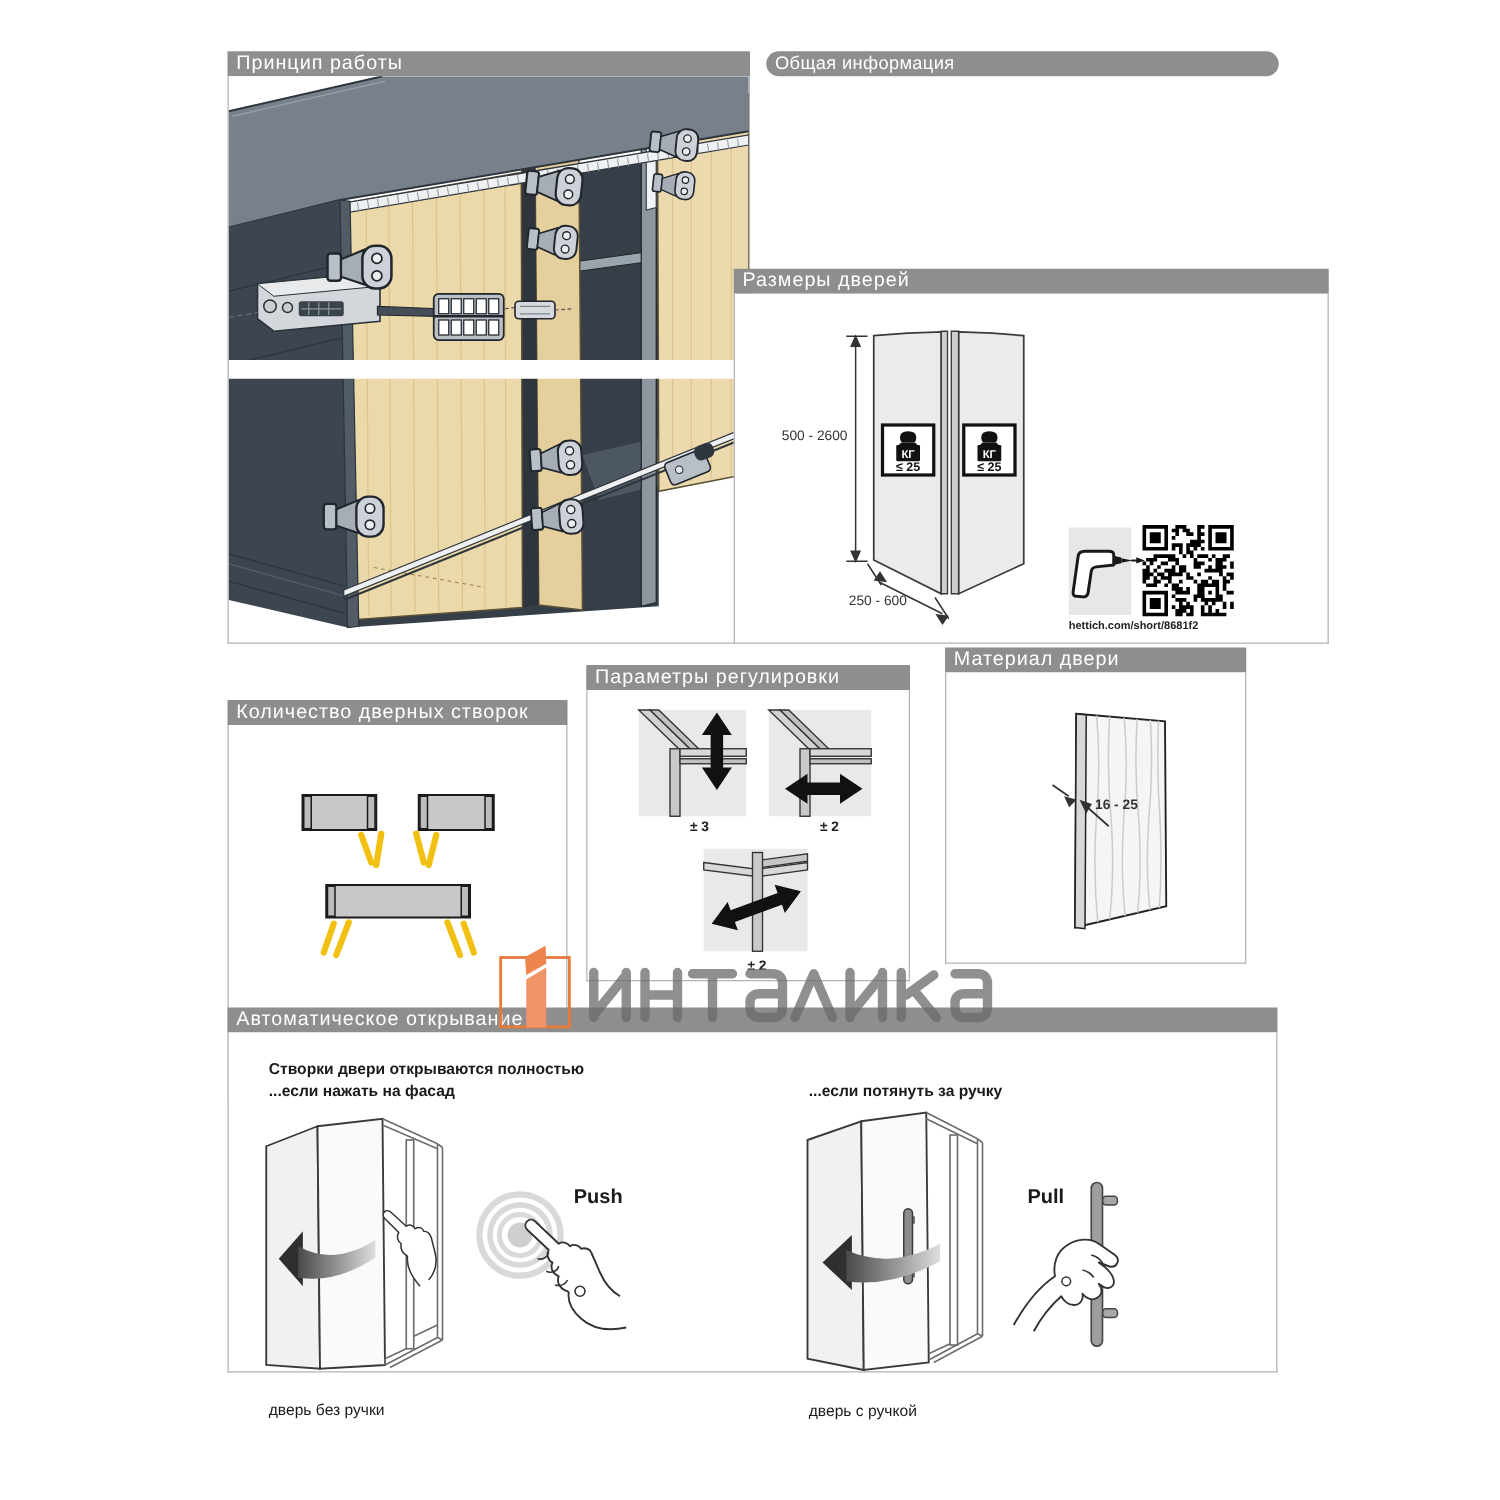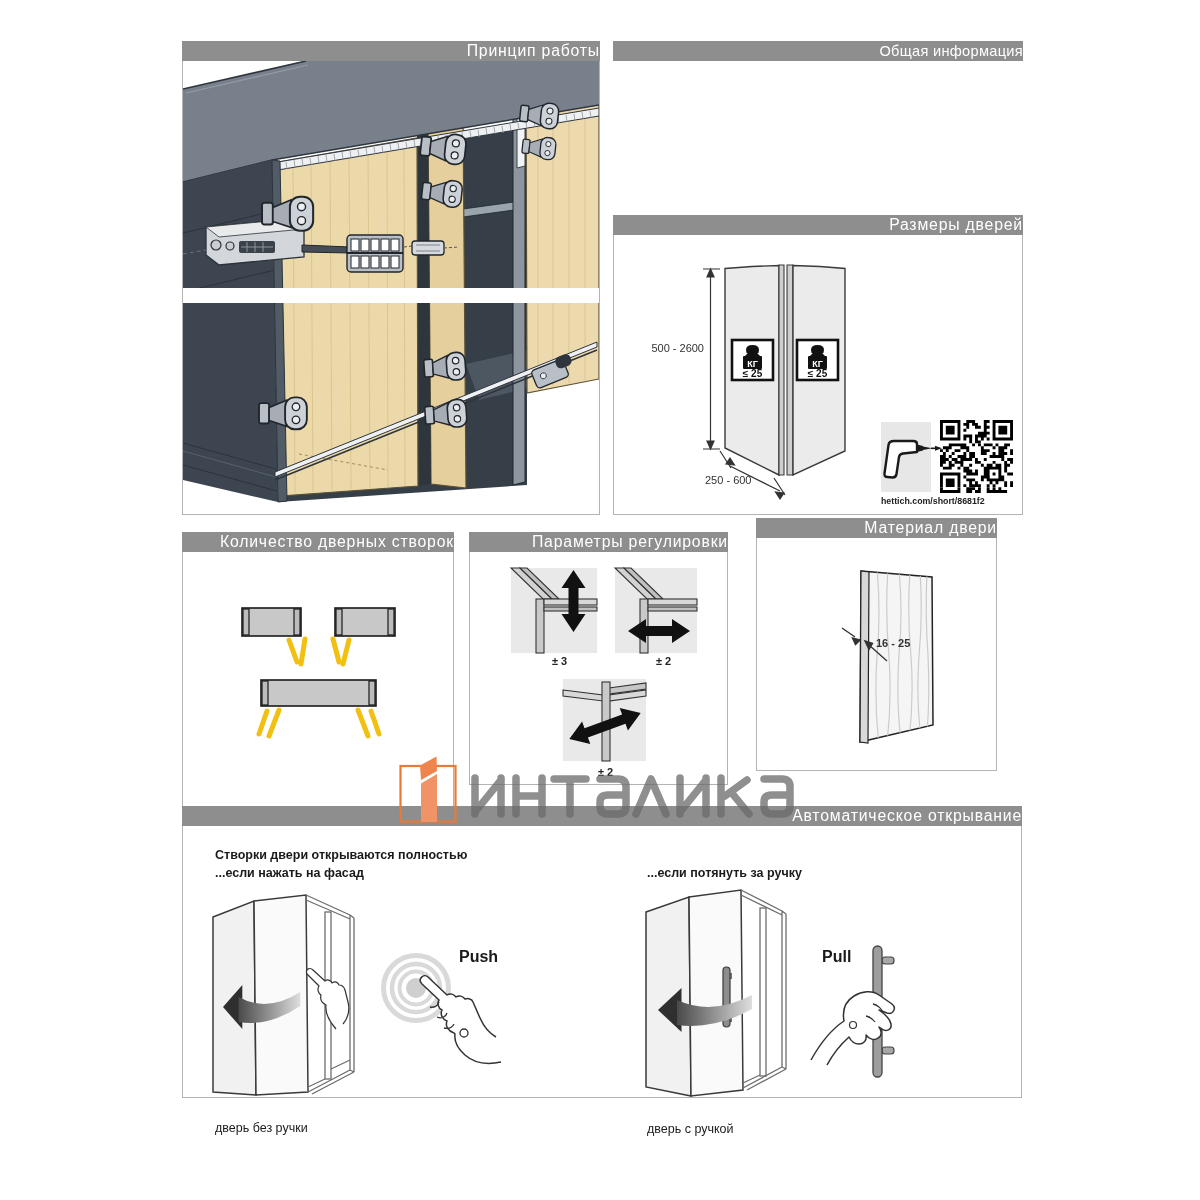--- a/index.html
+++ b/index.html
@@ -1,18 +1,18 @@
 <!DOCTYPE html>
 <html><head>
 <meta charset="utf-8">
 <style>
   html,body{margin:0;padding:0;background:#fff;}
   #page{position:relative;width:1200px;height:1200px;background:#fff;overflow:hidden;
         font-family:"Liberation Sans", sans-serif;}
-  .panel{position:absolute;text-align:right;}
+  .panel{position:absolute;}
   .hd{position:absolute;left:0;top:0;right:0;height:20px;background:#8e8e8e;color:#fff;
       font-size:15.8px;line-height:20px;padding-left:7px;letter-spacing:0.8px;box-sizing:border-box;
       white-space:nowrap;}
   .bd{position:absolute;left:0;top:20px;right:0;bottom:0;background:#fff;
       border:1px solid #b3b3b3;border-top:none;box-sizing:border-box;}
   svg{display:block;}
 </style>
 </head>
 <body>
 <div id="page">
@@ -129,24 +129,24 @@
 
     <use href="#hingeH" transform="translate(240,290) rotate(-4) scale(1.25)"></use>
 
     <use href="#hingeH" transform="translate(241,337) rotate(-4) scale(1.25)"></use>
   </svg>
   </div>
 </div>
 
 <div class="panel" style="left:613px;top:41px;width:410px;height:156px;">
 
-  <div class="hd" style="font-size:14.6px;letter-spacing:0.3px;">Общая информация</div>
-</div>
-
-<div class="panel" style="left:613px;top:215px;width:410px;height:300px;">
+  <div class="hd" style="font-size:14.6px;letter-spacing:0.3px;border-radius:10px;">Общая информация</div>
+</div>
+
+<div class="panel" style="left:587px;top:215px;width:476px;height:300px;">
 
   <div class="hd">Размеры дверей</div>
   <div class="bd" id="bdC">
   <svg width="408" height="279" viewBox="0 0 408 279" style="position:absolute;left:0;top:0;">
 
     <polygon points="111,33.5 138,31.5 165,30.5 165,240 111,213" fill="#ebebeb" stroke="#3a3a3a" stroke-width="1.4"></polygon>
 
     <polygon points="165,30 170,30 170,240 165,240" fill="#cfcfcf" stroke="#3a3a3a" stroke-width="1.1"></polygon>
     <polygon points="173,30 179,30 179,240 173,240" fill="#cfcfcf" stroke="#3a3a3a" stroke-width="1.1"></polygon>
 
@@ -199,21 +199,21 @@
 
     <g fill="#000">
             <path transform="translate(326,185)" d="M0.0 0.0h20.4v2.92h-20.4zM26.3 0.0h8.8v2.92h-8.8zM43.8 0.0h5.8v2.92h-5.8zM52.6 0.0h20.4v2.92h-20.4zM0.0 2.9h2.9v2.92h-2.9zM17.5 2.9h2.9v2.92h-2.9zM23.4 2.9h5.8v2.92h-5.8zM32.1 2.9h5.8v2.92h-5.8zM43.8 2.9h2.9v2.92h-2.9zM52.6 2.9h2.9v2.92h-2.9zM70.1 2.9h2.9v2.92h-2.9zM0.0 5.8h2.9v2.92h-2.9zM5.8 5.8h8.8v2.92h-8.8zM17.5 5.8h2.9v2.92h-2.9zM26.3 5.8h2.9v2.92h-2.9zM35.0 5.8h5.8v2.92h-5.8zM43.8 5.8h5.8v2.92h-5.8zM52.6 5.8h2.9v2.92h-2.9zM58.4 5.8h8.8v2.92h-8.8zM70.1 5.8h2.9v2.92h-2.9zM0.0 8.8h2.9v2.92h-2.9zM5.8 8.8h8.8v2.92h-8.8zM17.5 8.8h2.9v2.92h-2.9zM23.4 8.8h2.9v2.92h-2.9zM43.8 8.8h2.9v2.92h-2.9zM52.6 8.8h2.9v2.92h-2.9zM58.4 8.8h8.8v2.92h-8.8zM70.1 8.8h2.9v2.92h-2.9zM0.0 11.7h2.9v2.92h-2.9zM5.8 11.7h8.8v2.92h-8.8zM17.5 11.7h2.9v2.92h-2.9zM38.0 11.7h11.7v2.92h-11.7zM52.6 11.7h2.9v2.92h-2.9zM58.4 11.7h8.8v2.92h-8.8zM70.1 11.7h2.9v2.92h-2.9zM0.0 14.6h2.9v2.92h-2.9zM17.5 14.6h2.9v2.92h-2.9zM23.4 14.6h8.8v2.92h-8.8zM35.0 14.6h11.7v2.92h-11.7zM52.6 14.6h2.9v2.92h-2.9zM70.1 14.6h2.9v2.92h-2.9zM0.0 17.5h20.4v2.92h-20.4zM23.4 17.5h2.9v2.92h-2.9zM29.2 17.5h2.9v2.92h-2.9zM35.0 17.5h2.9v2.92h-2.9zM40.9 17.5h2.9v2.92h-2.9zM46.7 17.5h2.9v2.92h-2.9zM52.6 17.5h20.4v2.92h-20.4zM29.2 20.4h2.9v2.92h-2.9zM35.0 20.4h5.8v2.92h-5.8zM8.8 23.4h17.5v2.92h-17.5zM32.1 23.4h2.9v2.92h-2.9zM38.0 23.4h2.9v2.92h-2.9zM43.8 23.4h8.8v2.92h-8.8zM55.5 23.4h2.9v2.92h-2.9zM64.2 23.4h5.8v2.92h-5.8zM2.9 26.3h8.8v2.92h-8.8zM20.4 26.3h8.8v2.92h-8.8zM40.9 26.3h2.9v2.92h-2.9zM52.6 26.3h2.9v2.92h-2.9zM58.4 26.3h8.8v2.92h-8.8zM0.0 29.2h2.9v2.92h-2.9zM5.8 29.2h2.9v2.92h-2.9zM14.6 29.2h5.8v2.92h-5.8zM26.3 29.2h2.9v2.92h-2.9zM40.9 29.2h8.8v2.92h-8.8zM58.4 29.2h5.8v2.92h-5.8zM70.1 29.2h2.9v2.92h-2.9zM2.9 32.1h2.9v2.92h-2.9zM11.7 32.1h2.9v2.92h-2.9zM23.4 32.1h2.9v2.92h-2.9zM29.2 32.1h5.8v2.92h-5.8zM40.9 32.1h5.8v2.92h-5.8zM52.6 32.1h2.9v2.92h-2.9zM58.4 32.1h8.8v2.92h-8.8zM70.1 32.1h2.9v2.92h-2.9zM0.0 35.0h5.8v2.92h-5.8zM8.8 35.0h2.9v2.92h-2.9zM17.5 35.0h8.8v2.92h-8.8zM29.2 35.0h5.8v2.92h-5.8zM49.6 35.0h14.6v2.92h-14.6zM0.0 38.0h8.8v2.92h-8.8zM11.7 38.0h5.8v2.92h-5.8zM20.4 38.0h11.7v2.92h-11.7zM35.0 38.0h2.9v2.92h-2.9zM43.8 38.0h2.9v2.92h-2.9zM61.3 38.0h2.9v2.92h-2.9zM67.2 38.0h5.8v2.92h-5.8zM0.0 40.9h5.8v2.92h-5.8zM8.8 40.9h2.9v2.92h-2.9zM14.6 40.9h8.8v2.92h-8.8zM35.0 40.9h5.8v2.92h-5.8zM52.6 40.9h2.9v2.92h-2.9zM64.2 40.9h2.9v2.92h-2.9zM70.1 40.9h2.9v2.92h-2.9zM0.0 43.8h2.9v2.92h-2.9zM8.8 43.8h5.8v2.92h-5.8zM20.4 43.8h2.9v2.92h-2.9zM29.2 43.8h2.9v2.92h-2.9zM40.9 43.8h2.9v2.92h-2.9zM46.7 43.8h5.8v2.92h-5.8zM55.5 43.8h5.8v2.92h-5.8zM64.2 43.8h5.8v2.92h-5.8zM2.9 46.7h8.8v2.92h-8.8zM17.5 46.7h2.9v2.92h-2.9zM23.4 46.7h5.8v2.92h-5.8zM43.8 46.7h17.5v2.92h-17.5zM64.2 46.7h2.9v2.92h-2.9zM23.4 49.6h8.8v2.92h-8.8zM35.0 49.6h2.9v2.92h-2.9zM43.8 49.6h5.8v2.92h-5.8zM58.4 49.6h2.9v2.92h-2.9zM64.2 49.6h2.9v2.92h-2.9zM0.0 52.6h20.4v2.92h-20.4zM26.3 52.6h11.7v2.92h-11.7zM43.8 52.6h5.8v2.92h-5.8zM52.6 52.6h2.9v2.92h-2.9zM58.4 52.6h2.9v2.92h-2.9zM67.2 52.6h5.8v2.92h-5.8zM0.0 55.5h2.9v2.92h-2.9zM17.5 55.5h2.9v2.92h-2.9zM23.4 55.5h2.9v2.92h-2.9zM40.9 55.5h8.8v2.92h-8.8zM58.4 55.5h5.8v2.92h-5.8zM0.0 58.4h2.9v2.92h-2.9zM5.8 58.4h8.8v2.92h-8.8zM17.5 58.4h2.9v2.92h-2.9zM26.3 58.4h8.8v2.92h-8.8zM40.9 58.4h2.9v2.92h-2.9zM46.7 58.4h17.5v2.92h-17.5zM0.0 61.3h2.9v2.92h-2.9zM5.8 61.3h8.8v2.92h-8.8zM17.5 61.3h2.9v2.92h-2.9zM29.2 61.3h2.9v2.92h-2.9zM35.0 61.3h2.9v2.92h-2.9zM49.6 61.3h2.9v2.92h-2.9zM55.5 61.3h2.9v2.92h-2.9zM64.2 61.3h2.9v2.92h-2.9zM70.1 61.3h2.9v2.92h-2.9zM0.0 64.2h2.9v2.92h-2.9zM5.8 64.2h8.8v2.92h-8.8zM17.5 64.2h2.9v2.92h-2.9zM23.4 64.2h2.9v2.92h-2.9zM29.2 64.2h11.7v2.92h-11.7zM46.7 64.2h2.9v2.92h-2.9zM52.6 64.2h2.9v2.92h-2.9zM64.2 64.2h2.9v2.92h-2.9zM70.1 64.2h2.9v2.92h-2.9zM0.0 67.2h2.9v2.92h-2.9zM17.5 67.2h2.9v2.92h-2.9zM26.3 67.2h8.8v2.92h-8.8zM38.0 67.2h2.9v2.92h-2.9zM46.7 67.2h2.9v2.92h-2.9zM52.6 67.2h2.9v2.92h-2.9zM58.4 67.2h2.9v2.92h-2.9zM0.0 70.1h20.4v2.92h-20.4zM26.3 70.1h5.8v2.92h-5.8zM35.0 70.1h5.8v2.92h-5.8zM46.7 70.1h20.4v2.92h-20.4z"></path>
           </g>
 
     <text x="267" y="268.5" font-size="8.8" font-weight="bold" fill="#222">hettich.com/short/8681f2</text>
   </svg>
   </div>
 </div>
 
-<div class="panel" style="left:182px;top:532px;width:272px;height:322px;text-decoration:underline;">
+<div class="panel" style="left:182px;top:560px;width:272px;height:322px;text-decoration:underline;">
 
   <div class="hd">Количество дверных створок</div>
   <div class="bd" id="bdD">
   <svg width="270" height="230" viewBox="0 0 270 230" style="position:absolute;left:0;top:0;">
 
     <g>
       <rect x="59" y="56" width="59" height="28" fill="#c8c8c8" stroke="#1a1a1a" stroke-width="1.6"></rect>
       <rect x="60" y="57" width="6" height="26" fill="#bcbcbc" stroke="#1a1a1a" stroke-width="1.2"></rect>
       <rect x="111" y="57" width="6" height="26" fill="#bcbcbc" stroke="#1a1a1a" stroke-width="1.2"></rect>
     </g>

